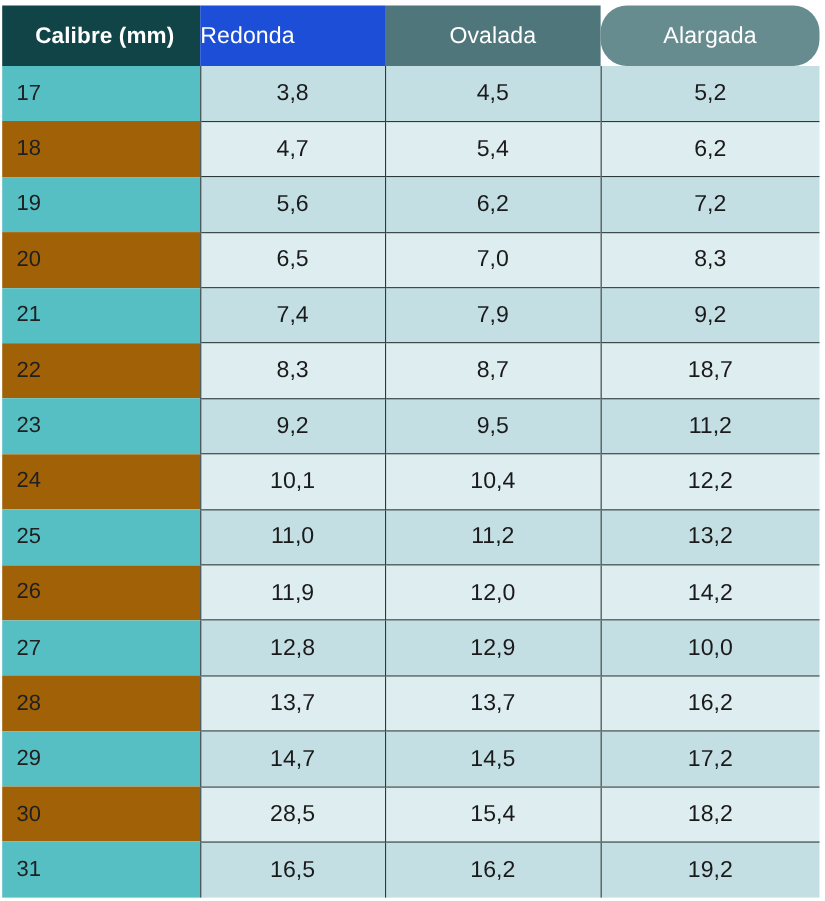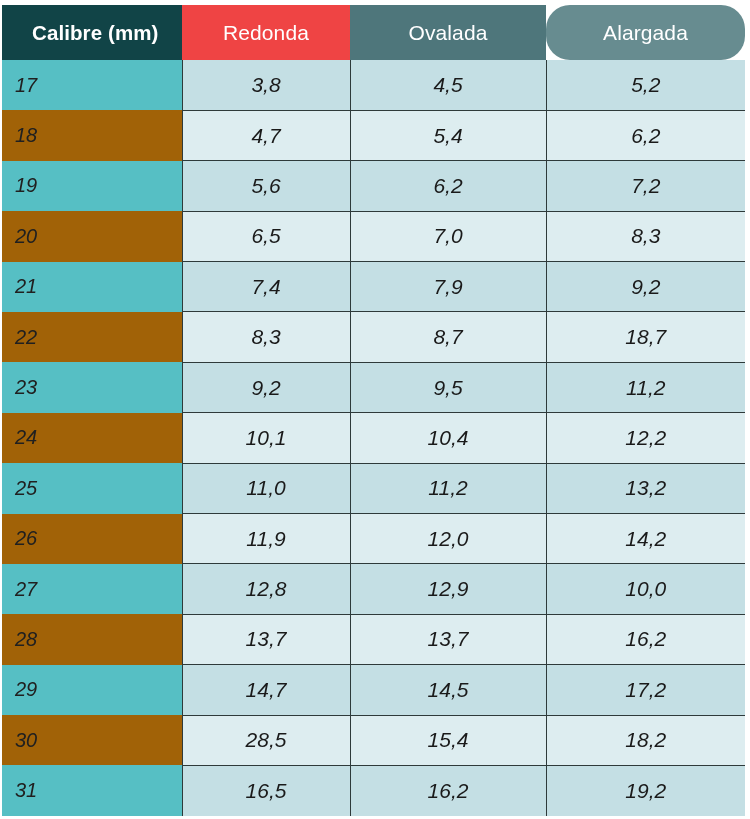--- a/index.html
+++ b/index.html
@@ -49,22 +49,22 @@
     vertical-align: middle;
   }
   th.h-calibre {
     background: #114447;
     font-weight: bold;
     text-align: left;
     padding-left: 30px;
     font-size: 20.5px;
   }
   th.h-redonda {
-    background: #ef4444;
-    text-align: center;
+    background: #1d4ed8;
+    text-align: left;
     margin-left: 16px;
   }
   th.h-ovalada {
     background: #4e767b;
     text-align: center;
   }
   th.h-alargada {
     background: #678c90;
     text-align: center;
     border-radius: 24px;
@@ -72,21 +72,20 @@
 
   
   tbody tr { height: 50.4px; }
 
   td {
     padding: 0;
     margin: 0;
     font-size: 21px;
     color: #1a1a1a;
     vertical-align: middle;
-    font-style: italic;
   }
 
   td.calibre-cell {
     text-align: left;
     padding-left: 13px;
     font-size: 20px;
     color: #202020;
     border: none;
   }
   td.data-cell {

